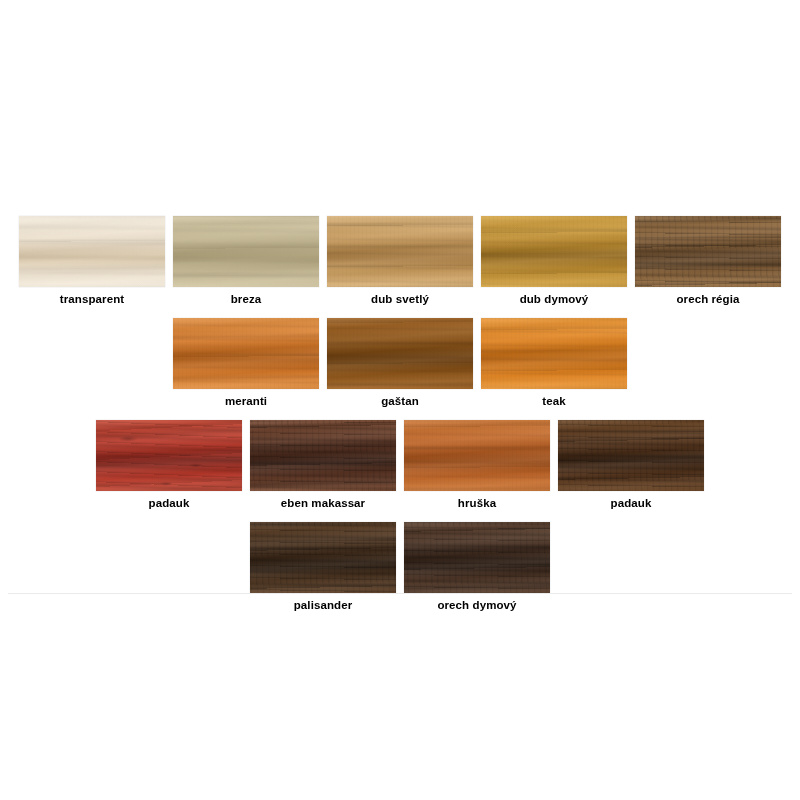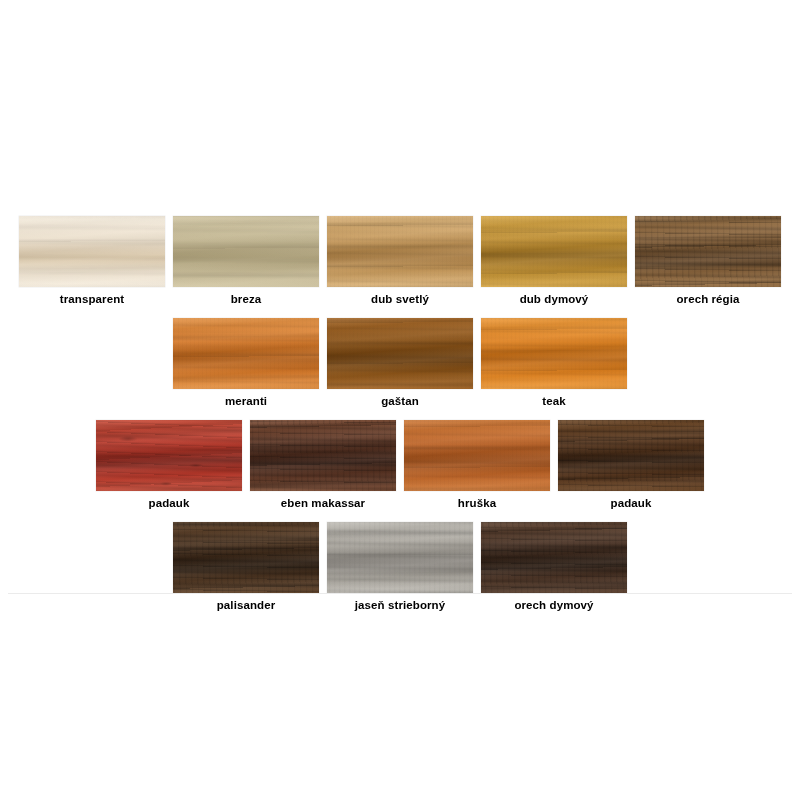--- a/index.html
+++ b/index.html
@@ -352,28 +352,20 @@
       <div class="row">
         <div class="cell">
           <div class="swatch coarse" style="background-color: rgb(74, 51, 32);">
             <div class="tone" style="background: linear-gradient(rgb(99, 70, 45) 0%, rgb(74, 51, 32) 34%, rgb(45, 29, 16) 58%, rgb(74, 51, 32) 78%, rgb(99, 70, 45) 100%);"></div>
             <div class="bands"></div>
             <div class="grain" style="background-position: 0px 3px, 0px 25px, 3px 0px, 0px 0px, 0px 0px, 0px 0px;"></div>
           </div>
           <div class="label">palisander</div>
         </div>
         <div class="cell">
-          <div class="swatch grey" style="background-color: rgb(168, 164, 156);">
-            <div class="tone" style="background: linear-gradient(rgb(194, 191, 184) 0%, rgb(168, 164, 156) 34%, rgb(139, 135, 129) 58%, rgb(168, 164, 156) 78%, rgb(194, 191, 184) 100%);"></div>
-            <div class="bands"></div>
-            <div class="grain" style="background-position: 0px 9px, 0px 39px, 4px 0px, 0px 0px, 0px 0px, 0px 0px;"></div>
-          </div>
-          <div class="label">jaseň strieborný</div>
-        </div>
-        <div class="cell">
           <div class="swatch coarse" style="background-color: rgb(74, 51, 37);">
             <div class="tone" style="background: linear-gradient(rgb(97, 70, 52) 0%, rgb(74, 51, 37) 34%, rgb(43, 28, 18) 58%, rgb(74, 51, 37) 78%, rgb(97, 70, 52) 100%);"></div>
             <div class="bands"></div>
             <div class="grain" style="background-position: 0px 12px, 0px 6px, 0px 0px, 0px 0px, 0px 0px, 0px 0px;"></div>
           </div>
           <div class="label">orech dymový</div>
         </div>
       </div>
     </div>
   <div class="hairline"></div>

